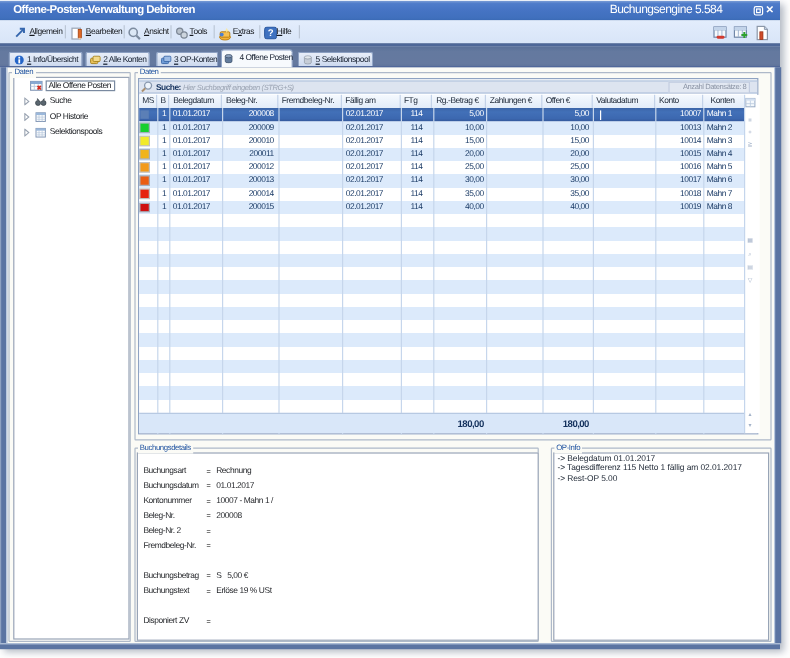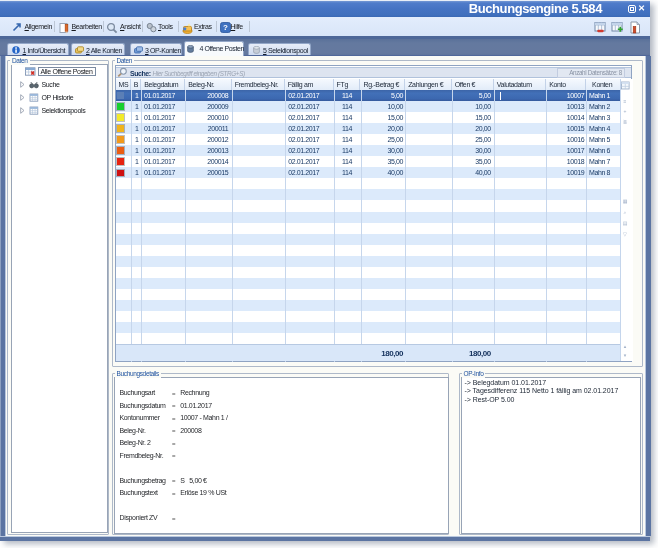--- a/index.html
+++ b/index.html
@@ -6,21 +6,21 @@
 .a{position:absolute}
 svg{display:block}
 #win{left:0;top:0;width:650px;height:540px;background:#fbfbf6;box-shadow:3.5px 3.5px 6px rgba(104,115,136,.5)}
 
 #bl{left:0;top:56px;width:4px;height:480px;background:#5b74a2;border-right:1px solid #b9c8de;border-left:.5px solid #8da0c0}
 #br{left:645px;top:56px;width:5px;height:480px;background:#5b74a2;border-left:1px solid #b9c8de}
 #bb{left:0;top:535.5px;width:650px;height:4.5px;background:#5b74a2;border-top:1px solid #b9c8de}
 
 #title{left:0;top:0;width:650px;height:17px;background:linear-gradient(180deg,#e8eef7 0,#e8eef7 .8px,#7498d4 1px,#4f7cca 3px,#4573c3 9px,#4070bd 15px,#3a69b4 17px)}
 #title .t1{left:11px;top:0;height:17px;line-height:17.5px;color:#fff;font-size:9.5px;font-weight:bold;letter-spacing:-.42px}
-#title .t2{left:0;top:0;width:602px;height:17px;line-height:17.5px;color:#fff;font-size:13px;font-weight:bold;letter-spacing:-.42px;text-align:right}
+#title .t2{left:0;top:0;width:602px;height:17px;line-height:17.5px;color:#fff;font-size:10px;font-weight:normal;letter-spacing:-.42px;text-align:right}
 #rest{left:627.5px;top:4.5px;width:6.8px;height:6.8px;border:1px solid #fff;border-radius:2px}
 #rest i{position:absolute;left:1.6px;top:1.6px;width:2.2px;height:2.2px;border:1px solid #fff}
 #clo{left:636px;top:0px;width:11px;height:17px;line-height:17.5px;color:#fff;font-size:8.5px;font-weight:bold;text-align:center}
 
 #menu{left:0;top:17px;width:650px;height:19px;background:linear-gradient(180deg,#e3edfc,#d8e5f8)}
 .mi{top:17px;height:19px;line-height:19.5px;font-size:7px;letter-spacing:-.35px;color:#15181d}
 .msep{top:21px;width:1px;height:11px;background:#bcc7d6}
 #dark{left:0;top:36px;width:650px;height:2.5px;background:#4d6798}
 
 #tabs{left:0;top:38.5px;width:650px;height:17.7px;background:linear-gradient(180deg,#5a7199 0,#64799f 4px,#65799f 14px,#5b7098 17.7px)}
@@ -67,20 +67,21 @@
 .sic{color:#a3b2c9;font-size:5px;line-height:5px;text-align:center;width:11px}
 
 .fld{font-size:7px;letter-spacing:-.35px;color:#26282c;line-height:8px}
 .eq{position:absolute;left:52.5px;font-weight:bold;color:#555;font-size:6px;top:.5px}
 .val{position:absolute;left:60.7px;white-space:nowrap}
 .opl{font-size:7px;letter-spacing:-.05px;color:#222b38;line-height:8.55px;white-space:nowrap}
 </style></head>
 <body>
 <div id="win" class="a"></div>
 <div id="title" class="a">
+  <div class="t1 a">Offene-Posten-Verwaltung Debitoren</div>
   <div class="t2 a">Buchungsengine 5.584</div>
 </div>
 <div id="rest" class="a">
     <i></i>
   </div>
 <div id="clo" class="a">✕</div>
 <div id="menu" class="a"></div>
 
 <svg class="a" style="left:11.5px;top:22px" width="10" height="10" viewBox="0 0 10 10">
     <path d="M1.5 8.5 L7.5 2.5 M4.5 2 L8 2 L8 5.5" stroke="#3667ae" stroke-width="1.6" fill="none"></path>

